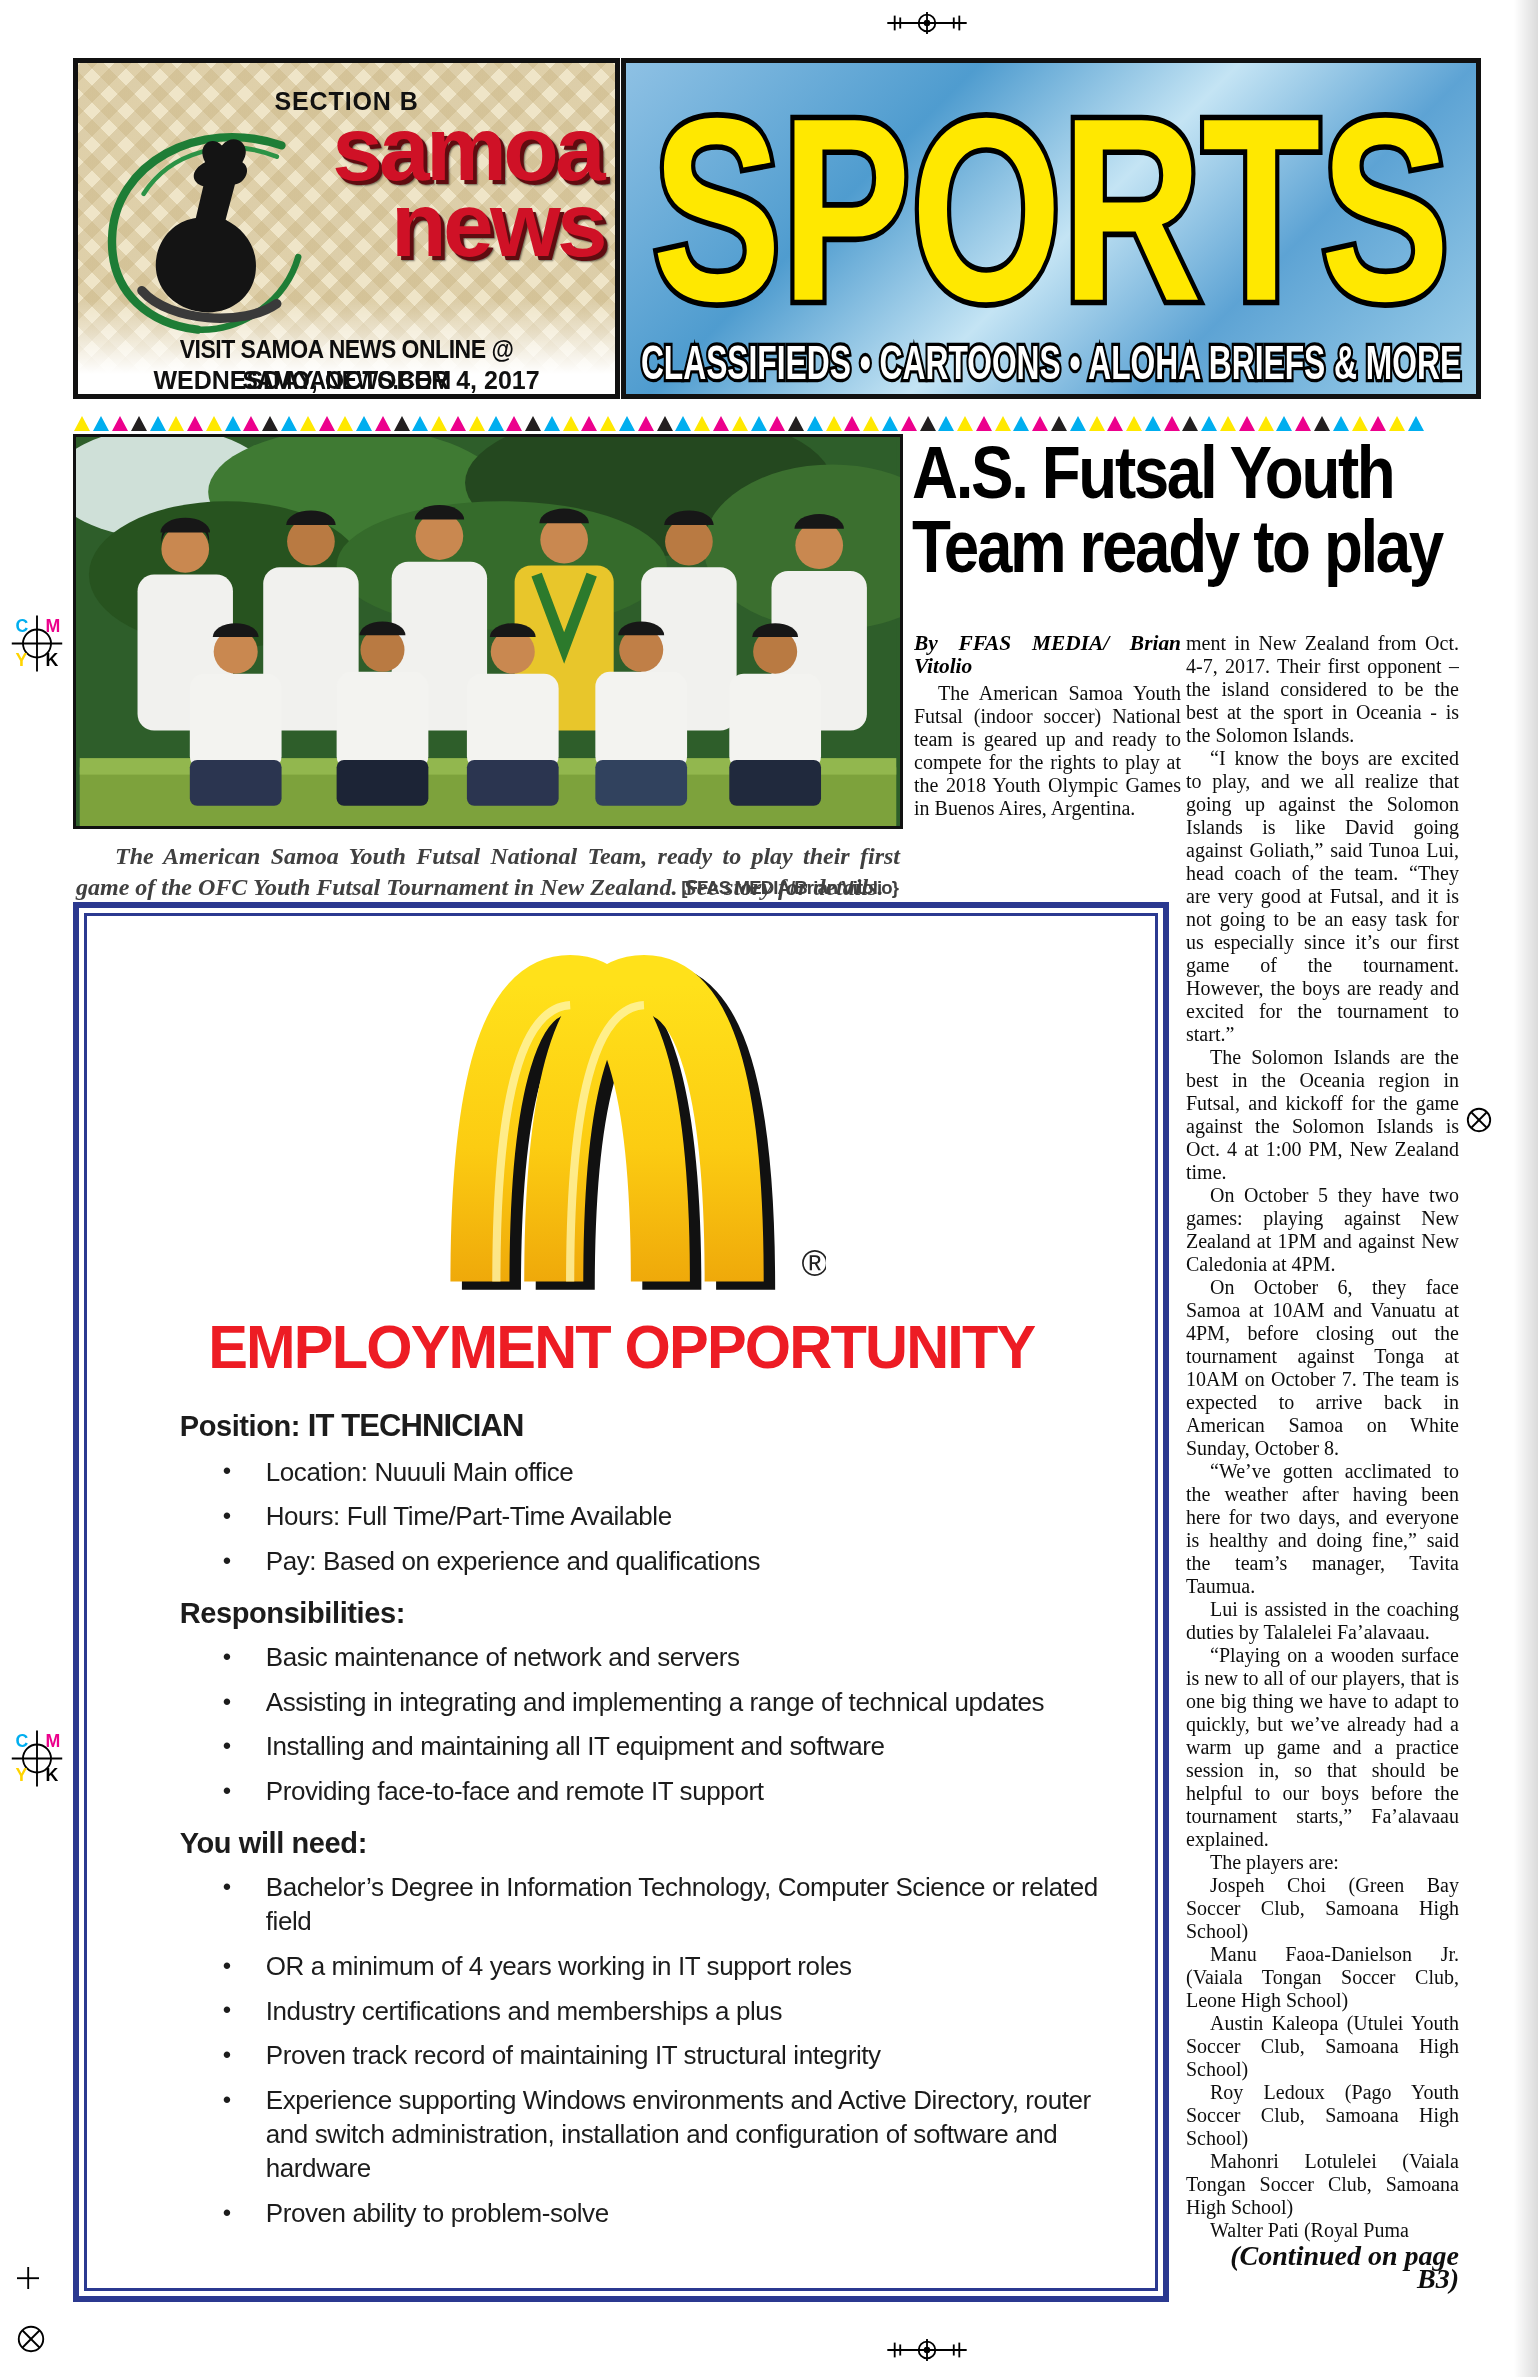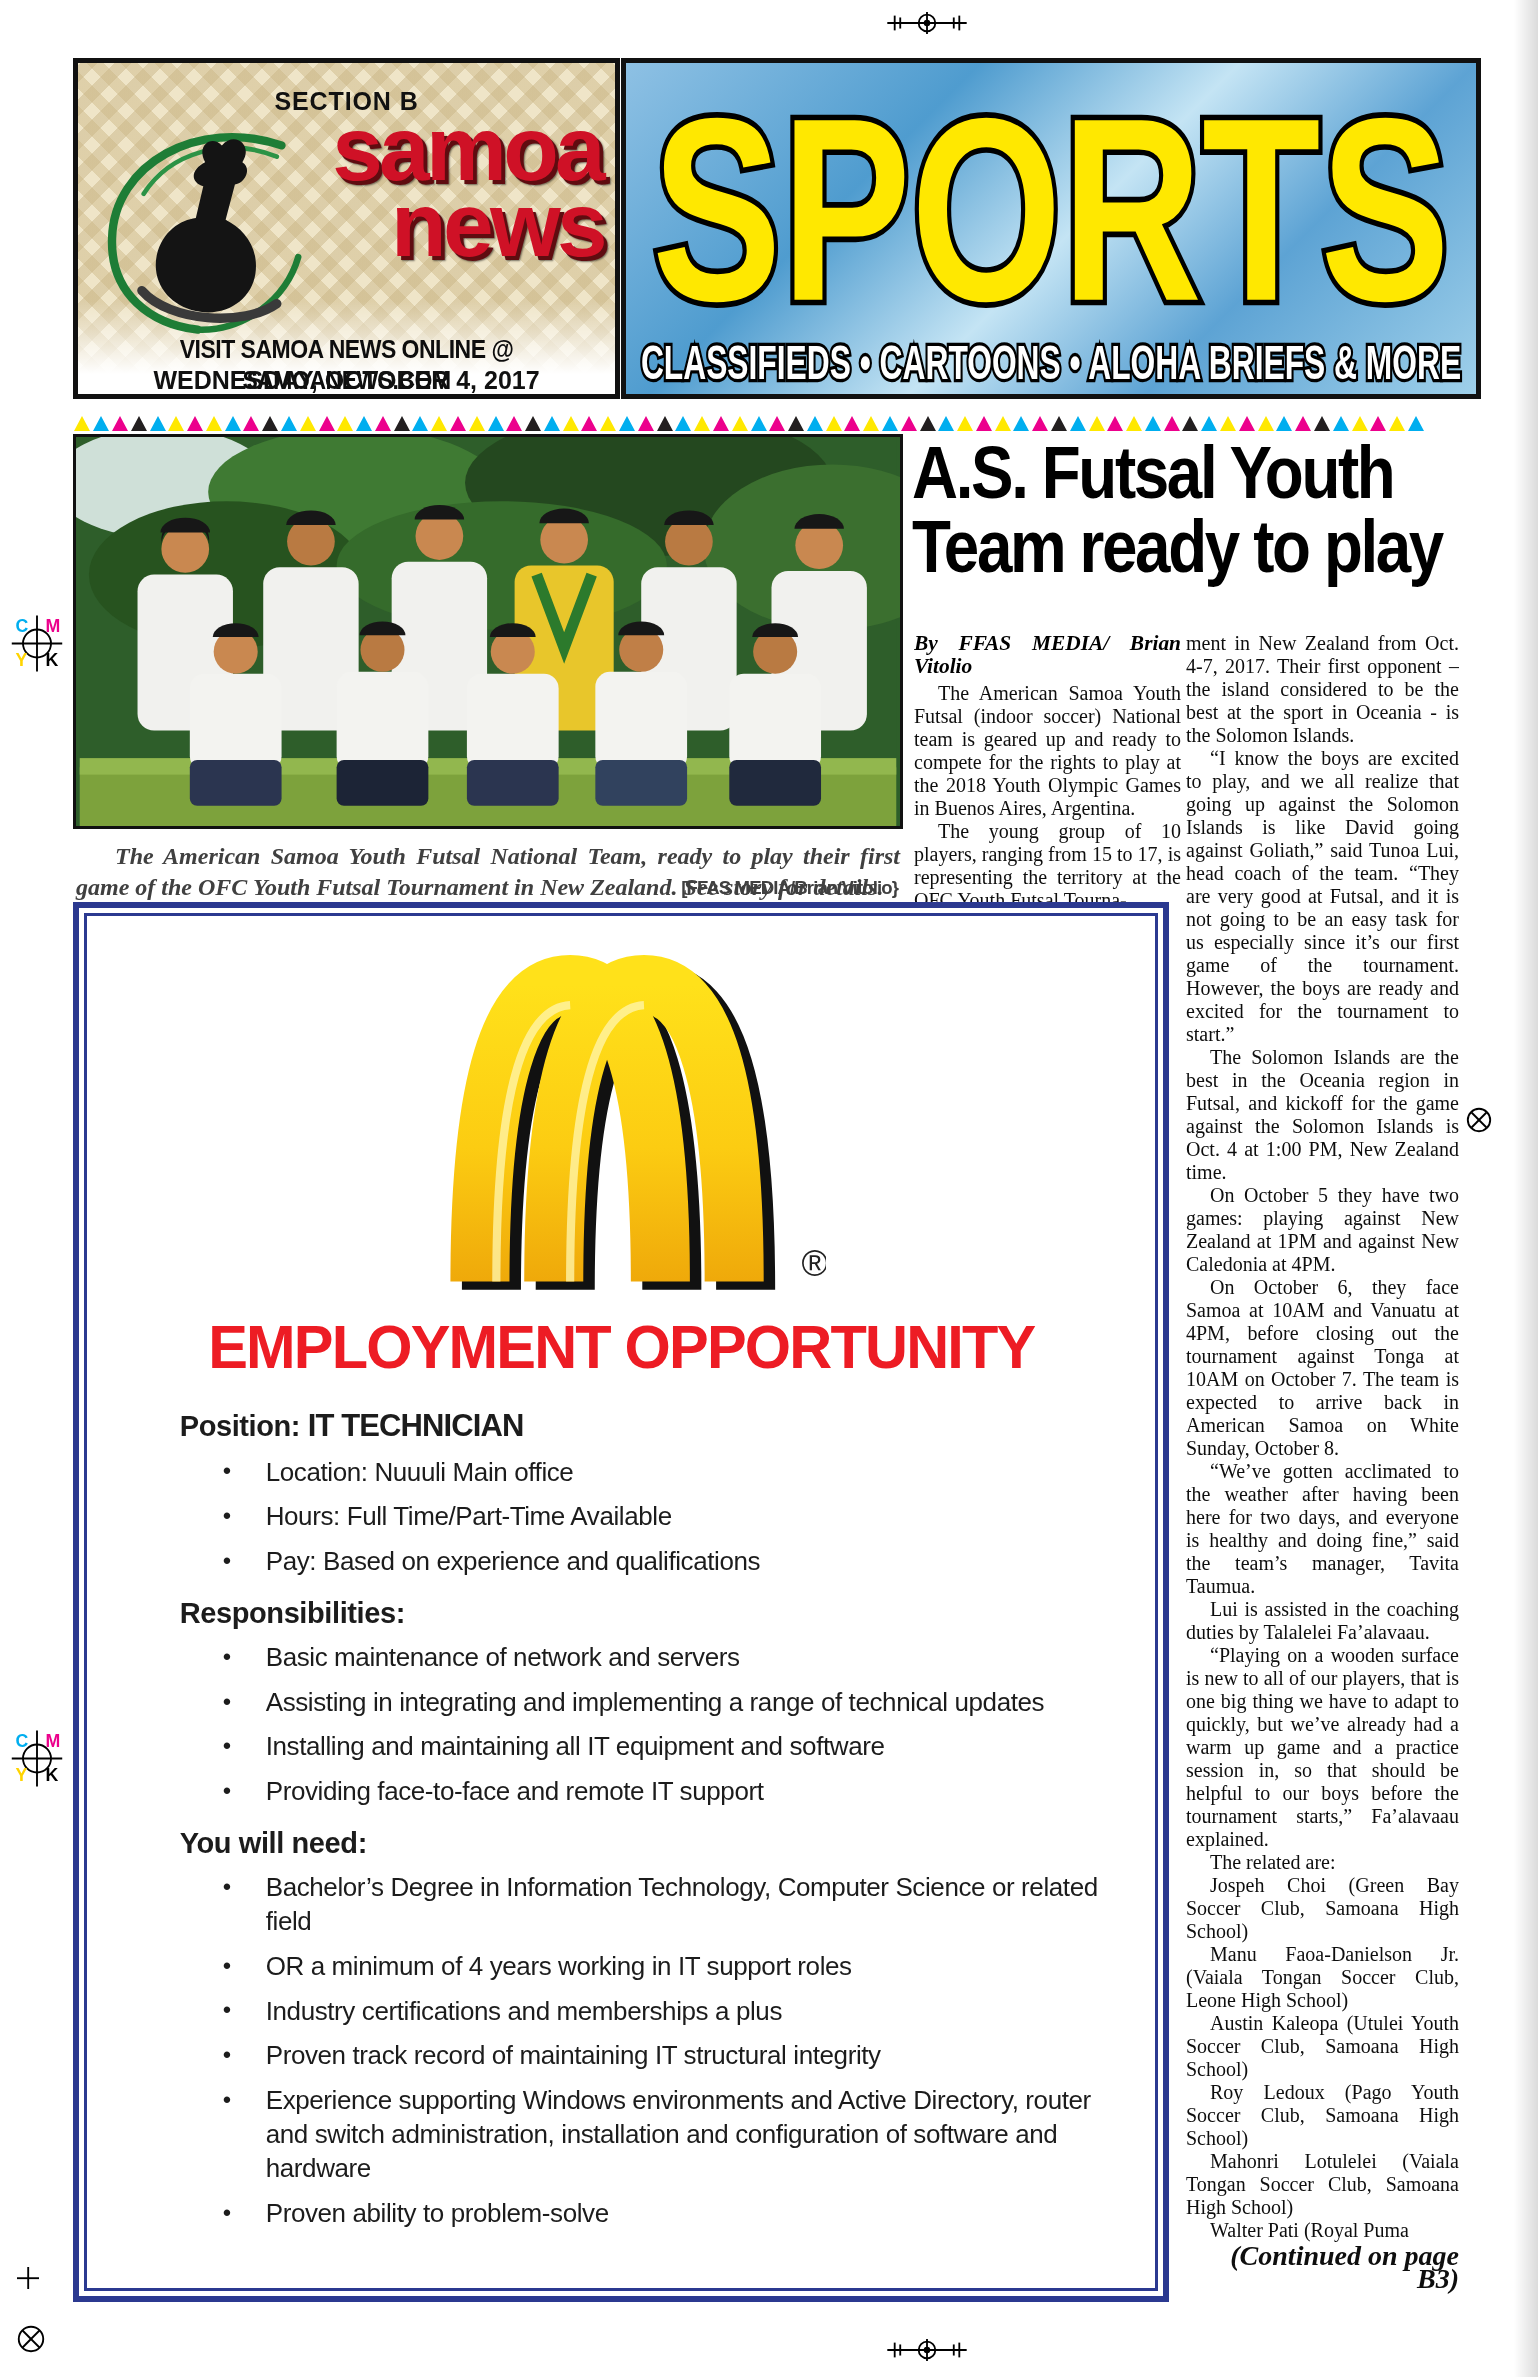--- a/index.html
+++ b/index.html
@@ -297,35 +297,34 @@
 
   <div class="headline">
     <div>A.S. Futsal Youth</div>
     <div>Team ready to play</div>
   </div>
 
   <div class="art-col col1">
     <div class="byline">By FFAS MEDIA/ Brian Vitolio</div>
     <div>
         <p class="art-p">The American Samoa Youth Futsal (indoor soccer) National team is geared up and ready to compete for the rights to play at the 2018 Youth Olympic Games in Buenos Aires, Argentina.</p>
-        <p class="art-p">The young group of 10 players, ranging from 15 to 17, is representing the territory at the OFC Youth Futsal Tourna-</p>
       </div>
   </div>
 
   <div class="art-col col2">
     <div>
         <p class="art-p">ment in New Zealand from Oct. 4-7, 2017.  Their first opponent – the island considered to be the best at the sport in Oceania - is the Solomon Islands.</p>
         <p class="art-p">“I know the boys are excited to play, and we all realize that going up against the Solomon Islands is like David going against Goliath,” said Tunoa Lui, head coach of the team. “They are very good at Futsal, and it is not going to be an easy task for us especially since it’s our first game of the tournament.  However, the boys are ready and excited for the tournament to start.”</p>
         <p class="art-p">The Solomon Islands are the best in the Oceania region in Futsal, and kickoff for the game against the Solomon Islands is Oct. 4 at 1:00 PM, New Zealand time.</p>
         <p class="art-p">On October 5 they have two games: playing against New Zealand at 1PM and against New Caledonia at 4PM.</p>
         <p class="art-p">On October 6, they face Samoa at 10AM and Vanuatu at 4PM, before closing out the tournament against Tonga at 10AM on October 7.  The team is expected to arrive back in American Samoa on White Sunday, October 8.</p>
         <p class="art-p">“We’ve gotten acclimated to the weather after having been here for two days, and everyone is healthy and doing fine,” said the team’s manager, Tavita Taumua.</p>
         <p class="art-p">Lui is assisted in the coaching duties by Talalelei Fa’alavaau.</p>
         <p class="art-p">“Playing on a wooden surface is new to all of our players, that is one big thing we have to adapt to quickly, but we’ve already had a warm up game and a practice session in, so that should be helpful to our boys before the tournament starts,” Fa’alavaau explained.</p>
-        <p class="art-p">The related are:</p>
+        <p class="art-p">The players are:</p>
         <p class="art-p">Jospeh Choi (Green Bay Soccer Club, Samoana High School)</p>
         <p class="art-p">Manu Faoa-Danielson Jr. (Vaiala Tongan Soccer Club, Leone High School)</p>
         <p class="art-p">Austin Kaleopa (Utulei Youth Soccer Club, Samoana High School)</p>
         <p class="art-p">Roy Ledoux (Pago Youth Soccer Club, Samoana High School)</p>
         <p class="art-p">Mahonri Lotulelei (Vaiala Tongan Soccer Club, Samoana High School)</p>
         <p class="art-p">Walter Pati (Royal Puma</p>
       </div>
     <div class="continued">(Continued on page B3)</div>
   </div>
 

